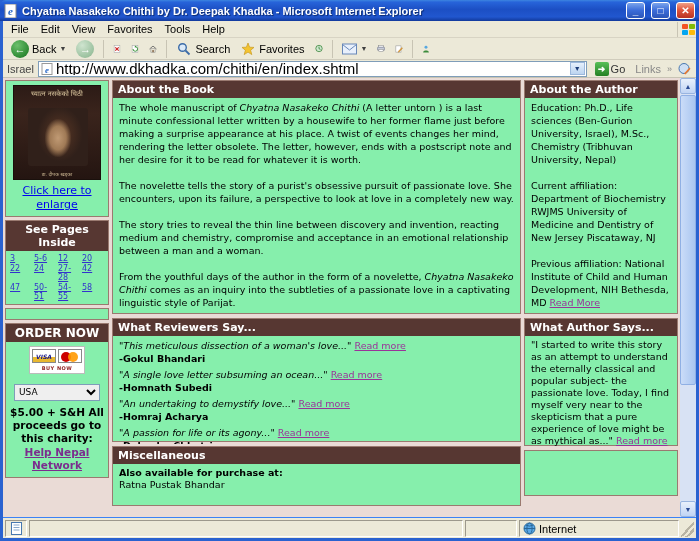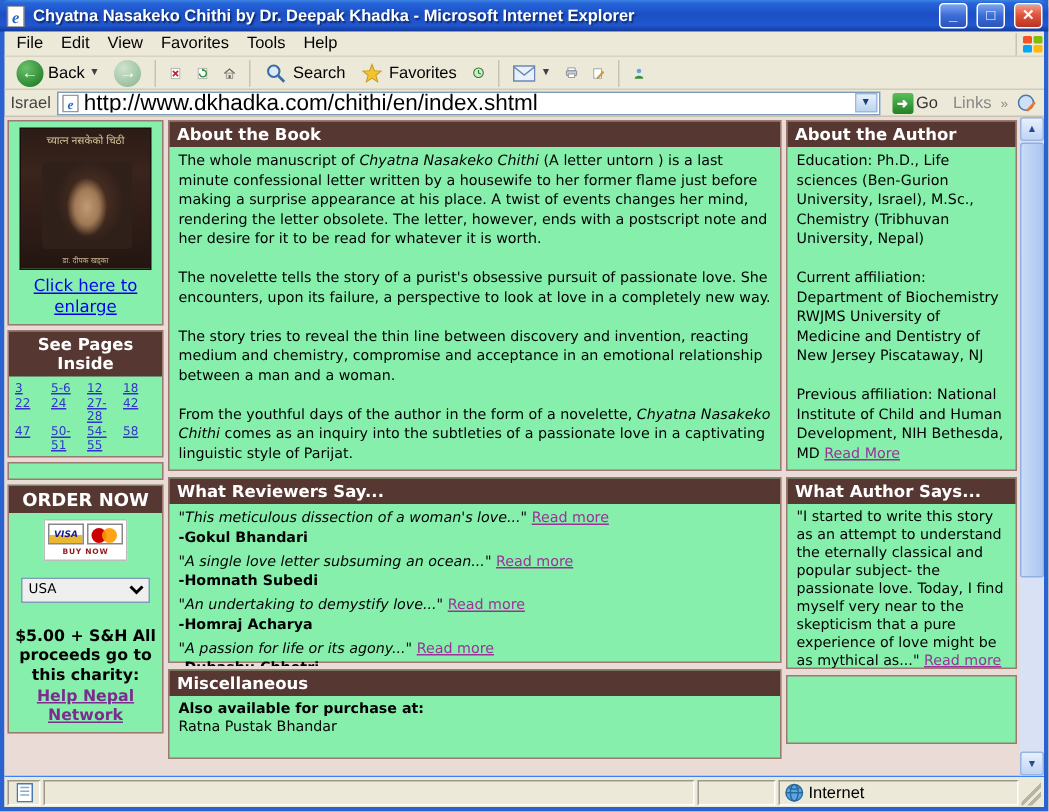--- a/index.html
+++ b/index.html
@@ -116,21 +116,21 @@
     width:56px; margin:0 auto 6px; background:#fff; border:1px solid #bbb; padding:2px; cursor:pointer;
   }
   .card-logos { display:flex; justify-content:center; gap:2px; align-items:center; }
   .visa { width:24px; height:14px; border:1px solid #888; font-size:6px; font-weight:bold; font-style:italic; color:#1a1a8c; display:flex; align-items:center; justify-content:center; background:linear-gradient(180deg,#fff 55%,#e8b830 55%); }
   .mc { width:24px; height:14px; border:1px solid #888; position:relative; background:#fff; }
   .mc i { position:absolute; top:2px; width:10px; height:10px; border-radius:50%; }
   .mc .c1 { left:2px; background:#cc0000; }
   .mc .c2 { left:9px; background:#ff9900; opacity:.9; }
   .buy-now { font-size:5px; font-weight:bold; color:#8c1c1c; margin-top:2px; letter-spacing:.5px; }
   .country-select { width:86px; font-size:9px; height:17px; border:1px solid #7F9DB9; font-family:"DejaVu Sans",sans-serif; }
-  .price-text { font-weight:bold; font-size:10.5px; line-height:13px; margin-top:16px; }
+  .price-text { font-weight:bold; font-size:10.5px; line-height:13px; margin-top:5px; }
   .charity-link { color:#7b2d8e; font-weight:bold; font-size:10.5px; line-height:13px; text-decoration:underline; display:inline-block; margin-top:1px; }
   
   .review { margin-bottom:3px; }
   .quote { font-style:italic; }
   .rev-author { font-weight:bold; }
   .readmore { color:#993399; text-decoration:underline; }
   .author-says-body { line-height:12px; }
   .misc-bold { font-weight:bold; }
   .misc-body { line-height:12px; }
   
@@ -317,21 +317,21 @@
             </div>
             <div class="box">
               <div class="sec-header pages-header">
                 <div>See Pages</div>
                 <div>Inside</div>
               </div>
               <div class="page-grid">
                   <a href="#" class="pagelink">3</a>
                   <a href="#" class="pagelink">5-6</a>
                   <a href="#" class="pagelink">12</a>
-                  <a href="#" class="pagelink">18</a>
+                  <a href="#" class="pagelink">20</a>
                   <a href="#" class="pagelink">22</a>
                   <a href="#" class="pagelink">24</a>
                   <a href="#" class="pagelink">27-28</a>
                   <a href="#" class="pagelink">42</a>
                   <a href="#" class="pagelink">47</a>
                   <a href="#" class="pagelink">50-51</a>
                   <a href="#" class="pagelink">54-55</a>
                   <a href="#" class="pagelink">58</a>
                 </div>
             </div>

